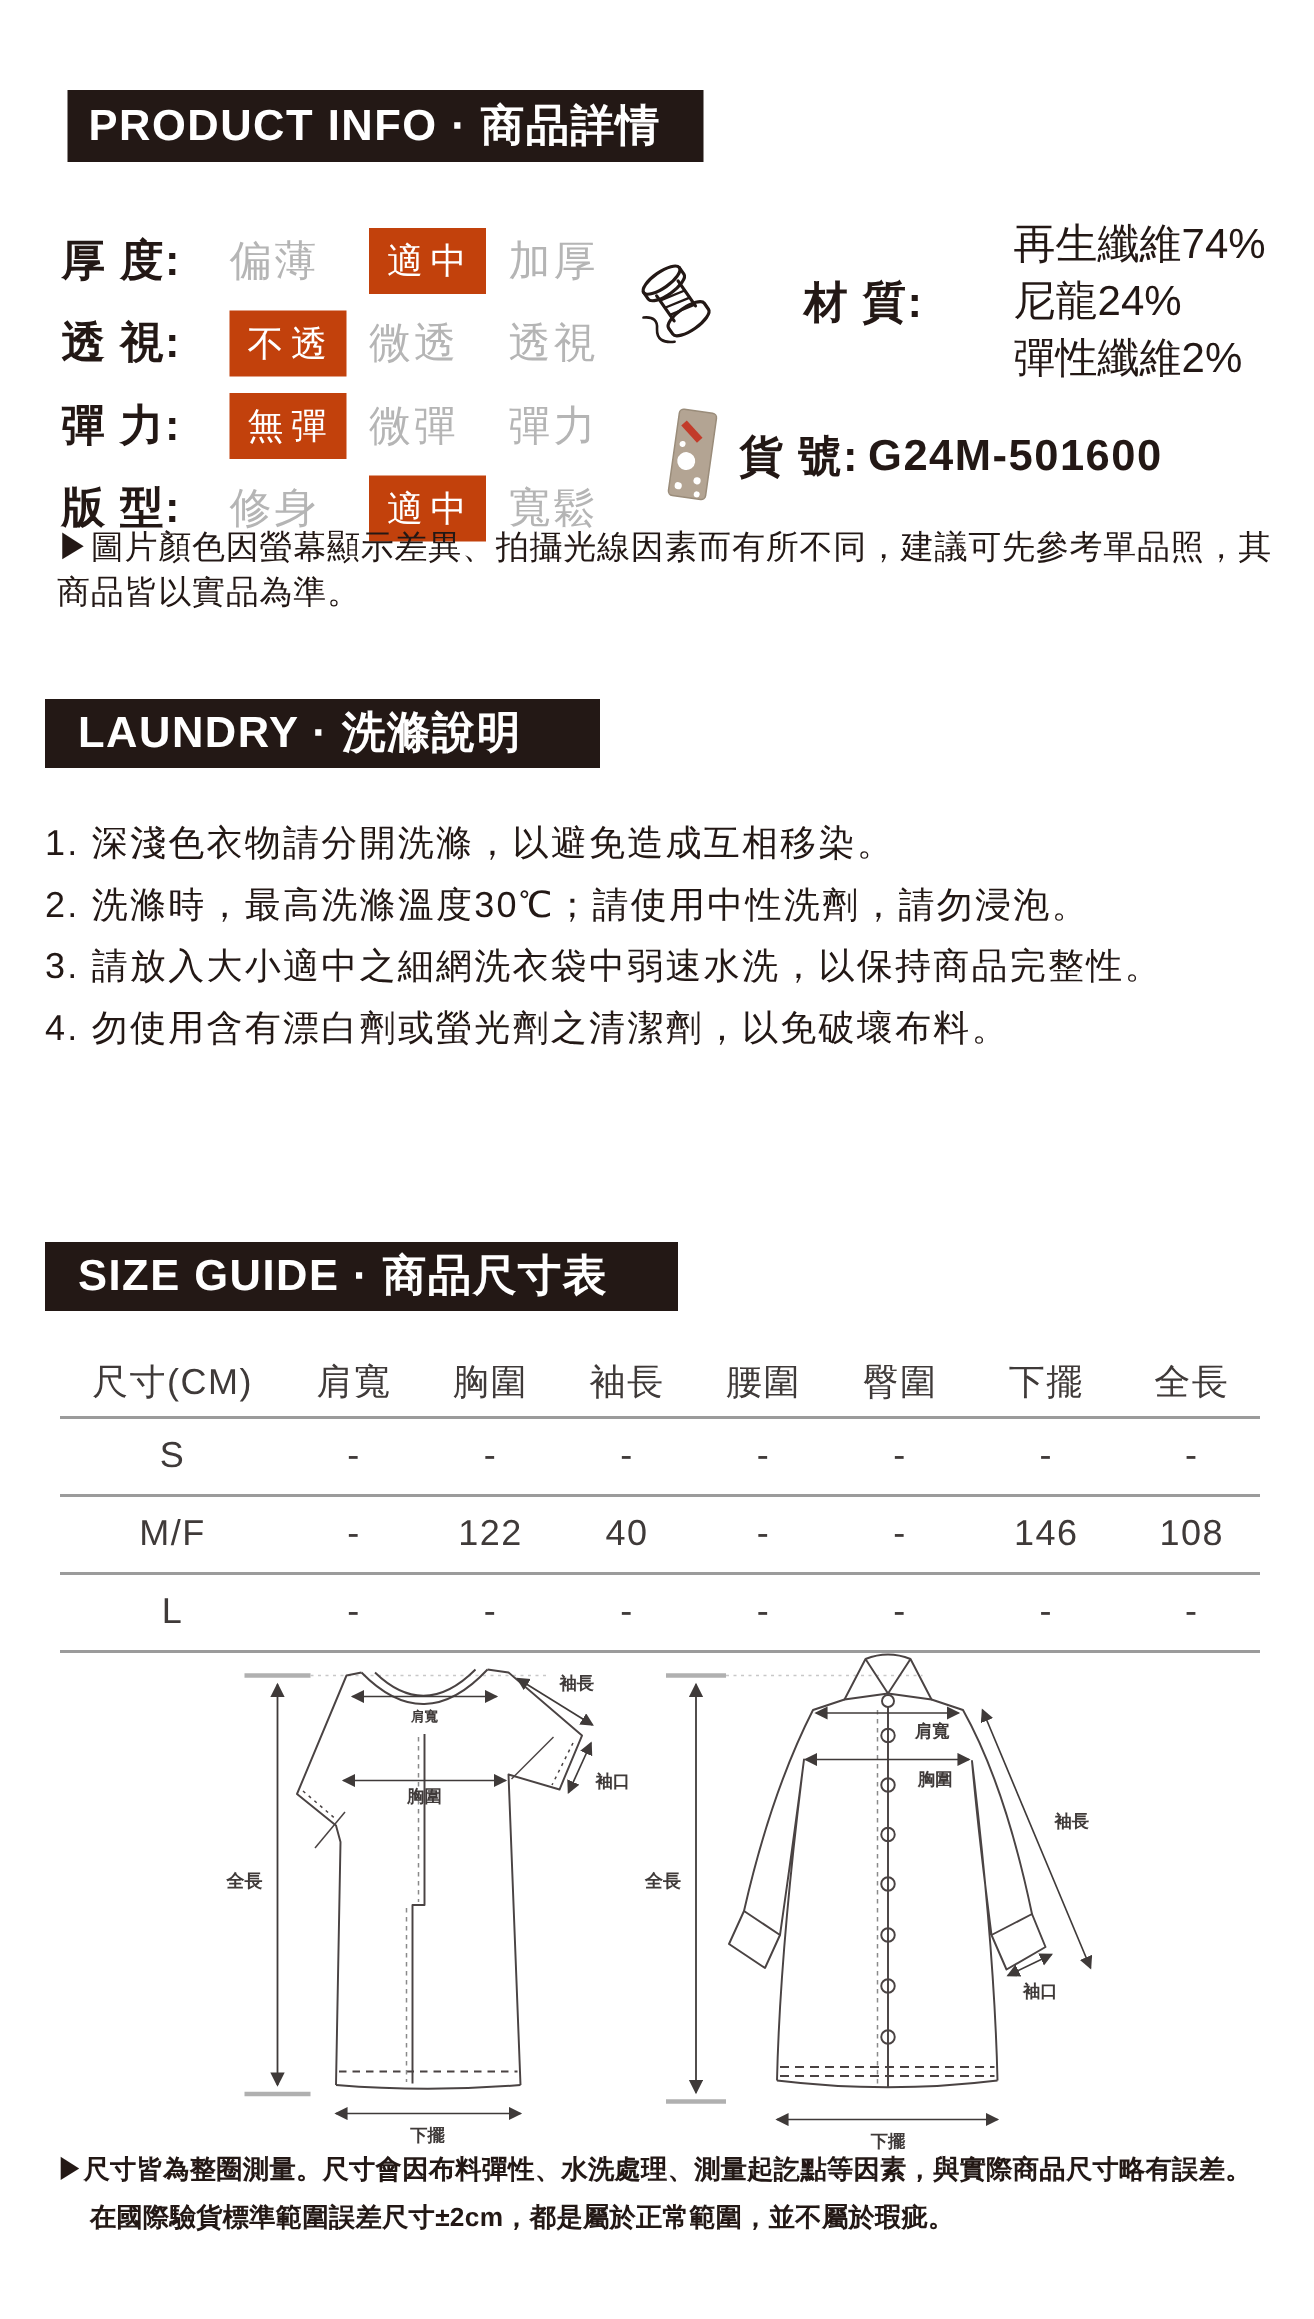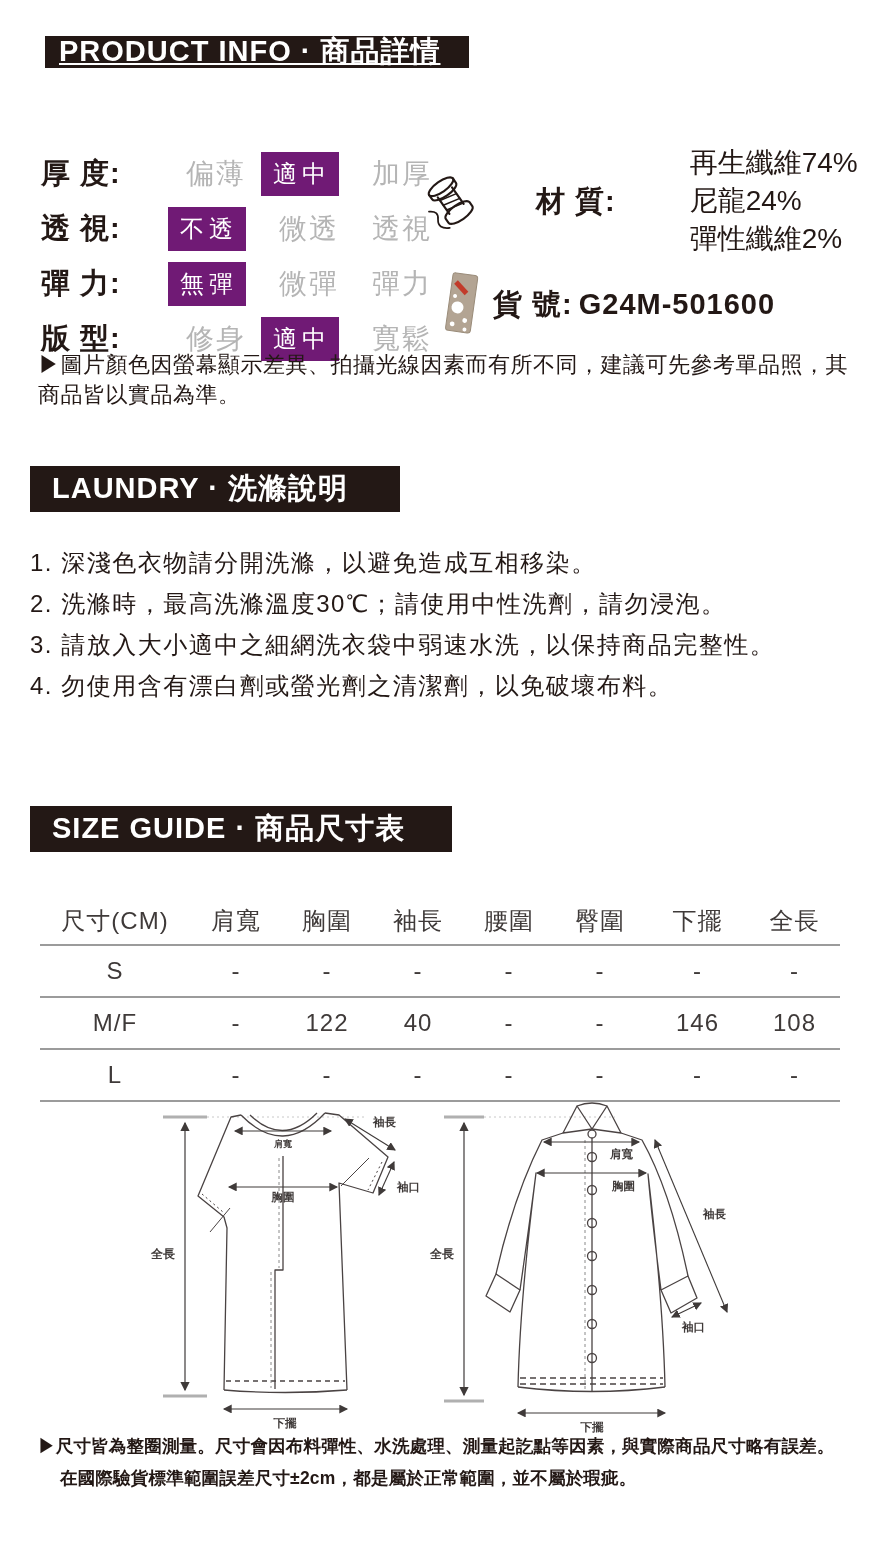--- a/index.html
+++ b/index.html
@@ -5,40 +5,40 @@
   html,body { margin:0; padding:0; background:#ffffff; }
   .canvas {
     position:relative; width:876px; height:1546px; background:#ffffff;
     font-family:"Liberation Sans", sans-serif; color:#231815; overflow:hidden;
   }
   .bar {
     position:absolute; background:#231815; color:#ffffff;
     display:flex; align-items:center; font-weight:bold; font-size:29px;
     letter-spacing:1px; white-space:nowrap;
   }
-  .bar-product { left:45px; top:36px; width:410px; height:32px; padding-left:14px;text-decoration:underline; }
+  .bar-product { left:45px; top:60px; width:410px; height:48px; padding-left:14px; }
   .bar-laundry { left:30px; top:466px; width:348px; height:46px; padding-left:22px; }
-  .bar-size    { left:30px; top:806px; width:400px; height:46px; padding-left:22px; }
+  .bar-size    { left:30px; top:828px; width:400px; height:46px; padding-left:22px; }
 
   
   .attrs { position:absolute; left:25px; top:146px; }
   .attr-row { display:flex; align-items:center; height:55px;margin-left:16px; }
   .attr-label { width:112px; font-size:29px; font-weight:bold; letter-spacing:1px; }
-  .opt { width:93px; display:flex; justify-content:flex-end; align-items:center; }
+  .opt { width:93px; display:flex; justify-content:flex-start; align-items:center; }
   .opt span { font-size:28px; color:#b5b5b5; letter-spacing:2px; white-space:nowrap; }
   .opt.sel span {
-    background:#701a75; color:#ffffff; font-family:"DejaVu Serif", serif;
+    background:#c2410c; color:#ffffff; font-family:"DejaVu Serif", serif;
     font-size:24px; padding:6px 8px 6px 12px; letter-spacing:5px;
   }
 
   
   .material { position:absolute; left:422px; top:144px; display:flex; align-items:center;gap:48px; }
   .itemno   { position:absolute; left:439px; top:270px; display:flex; align-items:center; }
   .info-label { font-size:29px; font-weight:bold; letter-spacing:1px; margin:2px 6px 0 8px; white-space:nowrap; }
-  .mat-lines { margin-left:20px; font-size:28px; line-height:38px; white-space:nowrap; }
+  .mat-lines { margin-left:6px; font-size:28px; line-height:38px; white-space:nowrap; }
   .itemno-value { margin-left:0; font-size:29px; font-weight:bold; letter-spacing:1px; }
 
   .note-1 { position:absolute; left:38px; top:350px; width:820px; font-size:22px; font-weight:normal; letter-spacing:0.5px; }
 
   .laundry-list { position:absolute; left:30px; top:542px; font-size:24px; line-height:41px; letter-spacing:1.5px; white-space:nowrap; }
 
   
   .size-table { position:absolute; left:40px; top:898px; width:800px; }
   .t-row { display:grid; grid-template-columns:150px 92px 90px 92px 90px 92px 103px 91px; align-items:center; }
   .t-head { height:46px; }

